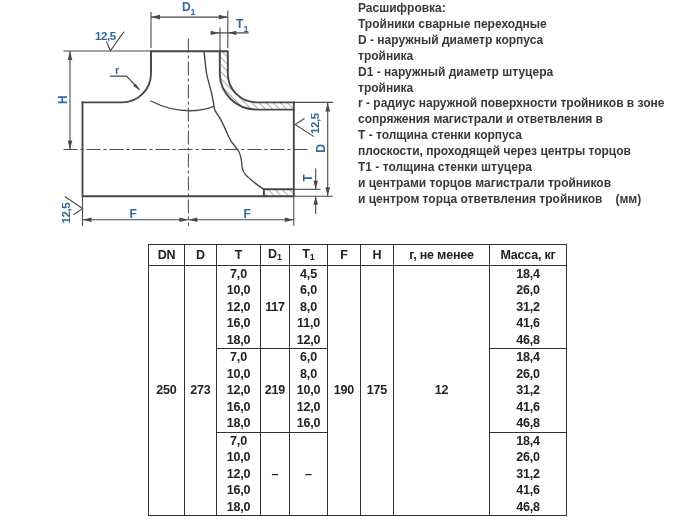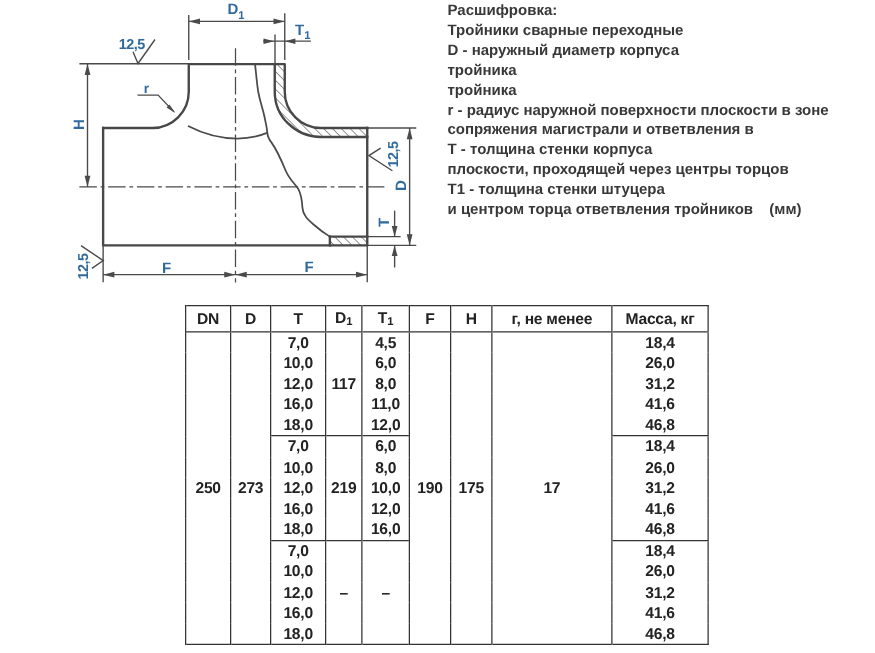--- a/index.html
+++ b/index.html
@@ -130,26 +130,28 @@
     <text x="129.5" y="218">F</text>
     <text x="243.5" y="217.5">F</text>
   </g>
 </svg>
 
 <div id="legend">
   <div>Расшифровка:</div>
   <div>Тройники сварные переходные</div>
   <div>D - наружный диаметр корпуса</div>
   <div>тройника</div>
+  <div>D1 - наружный диаметр штуцера</div>
   <div>тройника</div>
-  <div>r - радиус наружной поверхности плоскости в зоне</div>
+  <div>r - радиус наружной поверхности тройников в зоне</div>
   <div>сопряжения магистрали и ответвления в</div>
   <div>T - толщина стенки корпуса</div>
   <div>плоскости, проходящей через центры торцов</div>
   <div>T1 - толщина стенки штуцера</div>
+  <div>и центрами торцов магистрали тройников</div>
   <div>и центром торца ответвления тройников<span class="mm">(мм)</span></div>
 </div>
 
 <table>
   <colgroup>
     <col style="width:36px">
       <col style="width:32px">
       <col style="width:44px">
     <col style="width:29px">
       <col style="width:38px">
@@ -173,21 +175,21 @@
   </thead>
   <tbody>
     <tr>
         <td rowspan="15">250</td>
         <td rowspan="15">273</td>
         <td>7,0</td>
         <td rowspan="5">117</td>
         <td>4,5</td>
         <td rowspan="15">190</td>
         <td rowspan="15">175</td>
-        <td rowspan="15">17</td>
+        <td rowspan="15">12</td>
         <td>18,4</td>
       </tr>
     <tr>
         <td>10,0</td>
         <td>6,0</td>
         <td>26,0</td>
       </tr>
     <tr>
         <td>12,0</td>
         <td>8,0</td>

